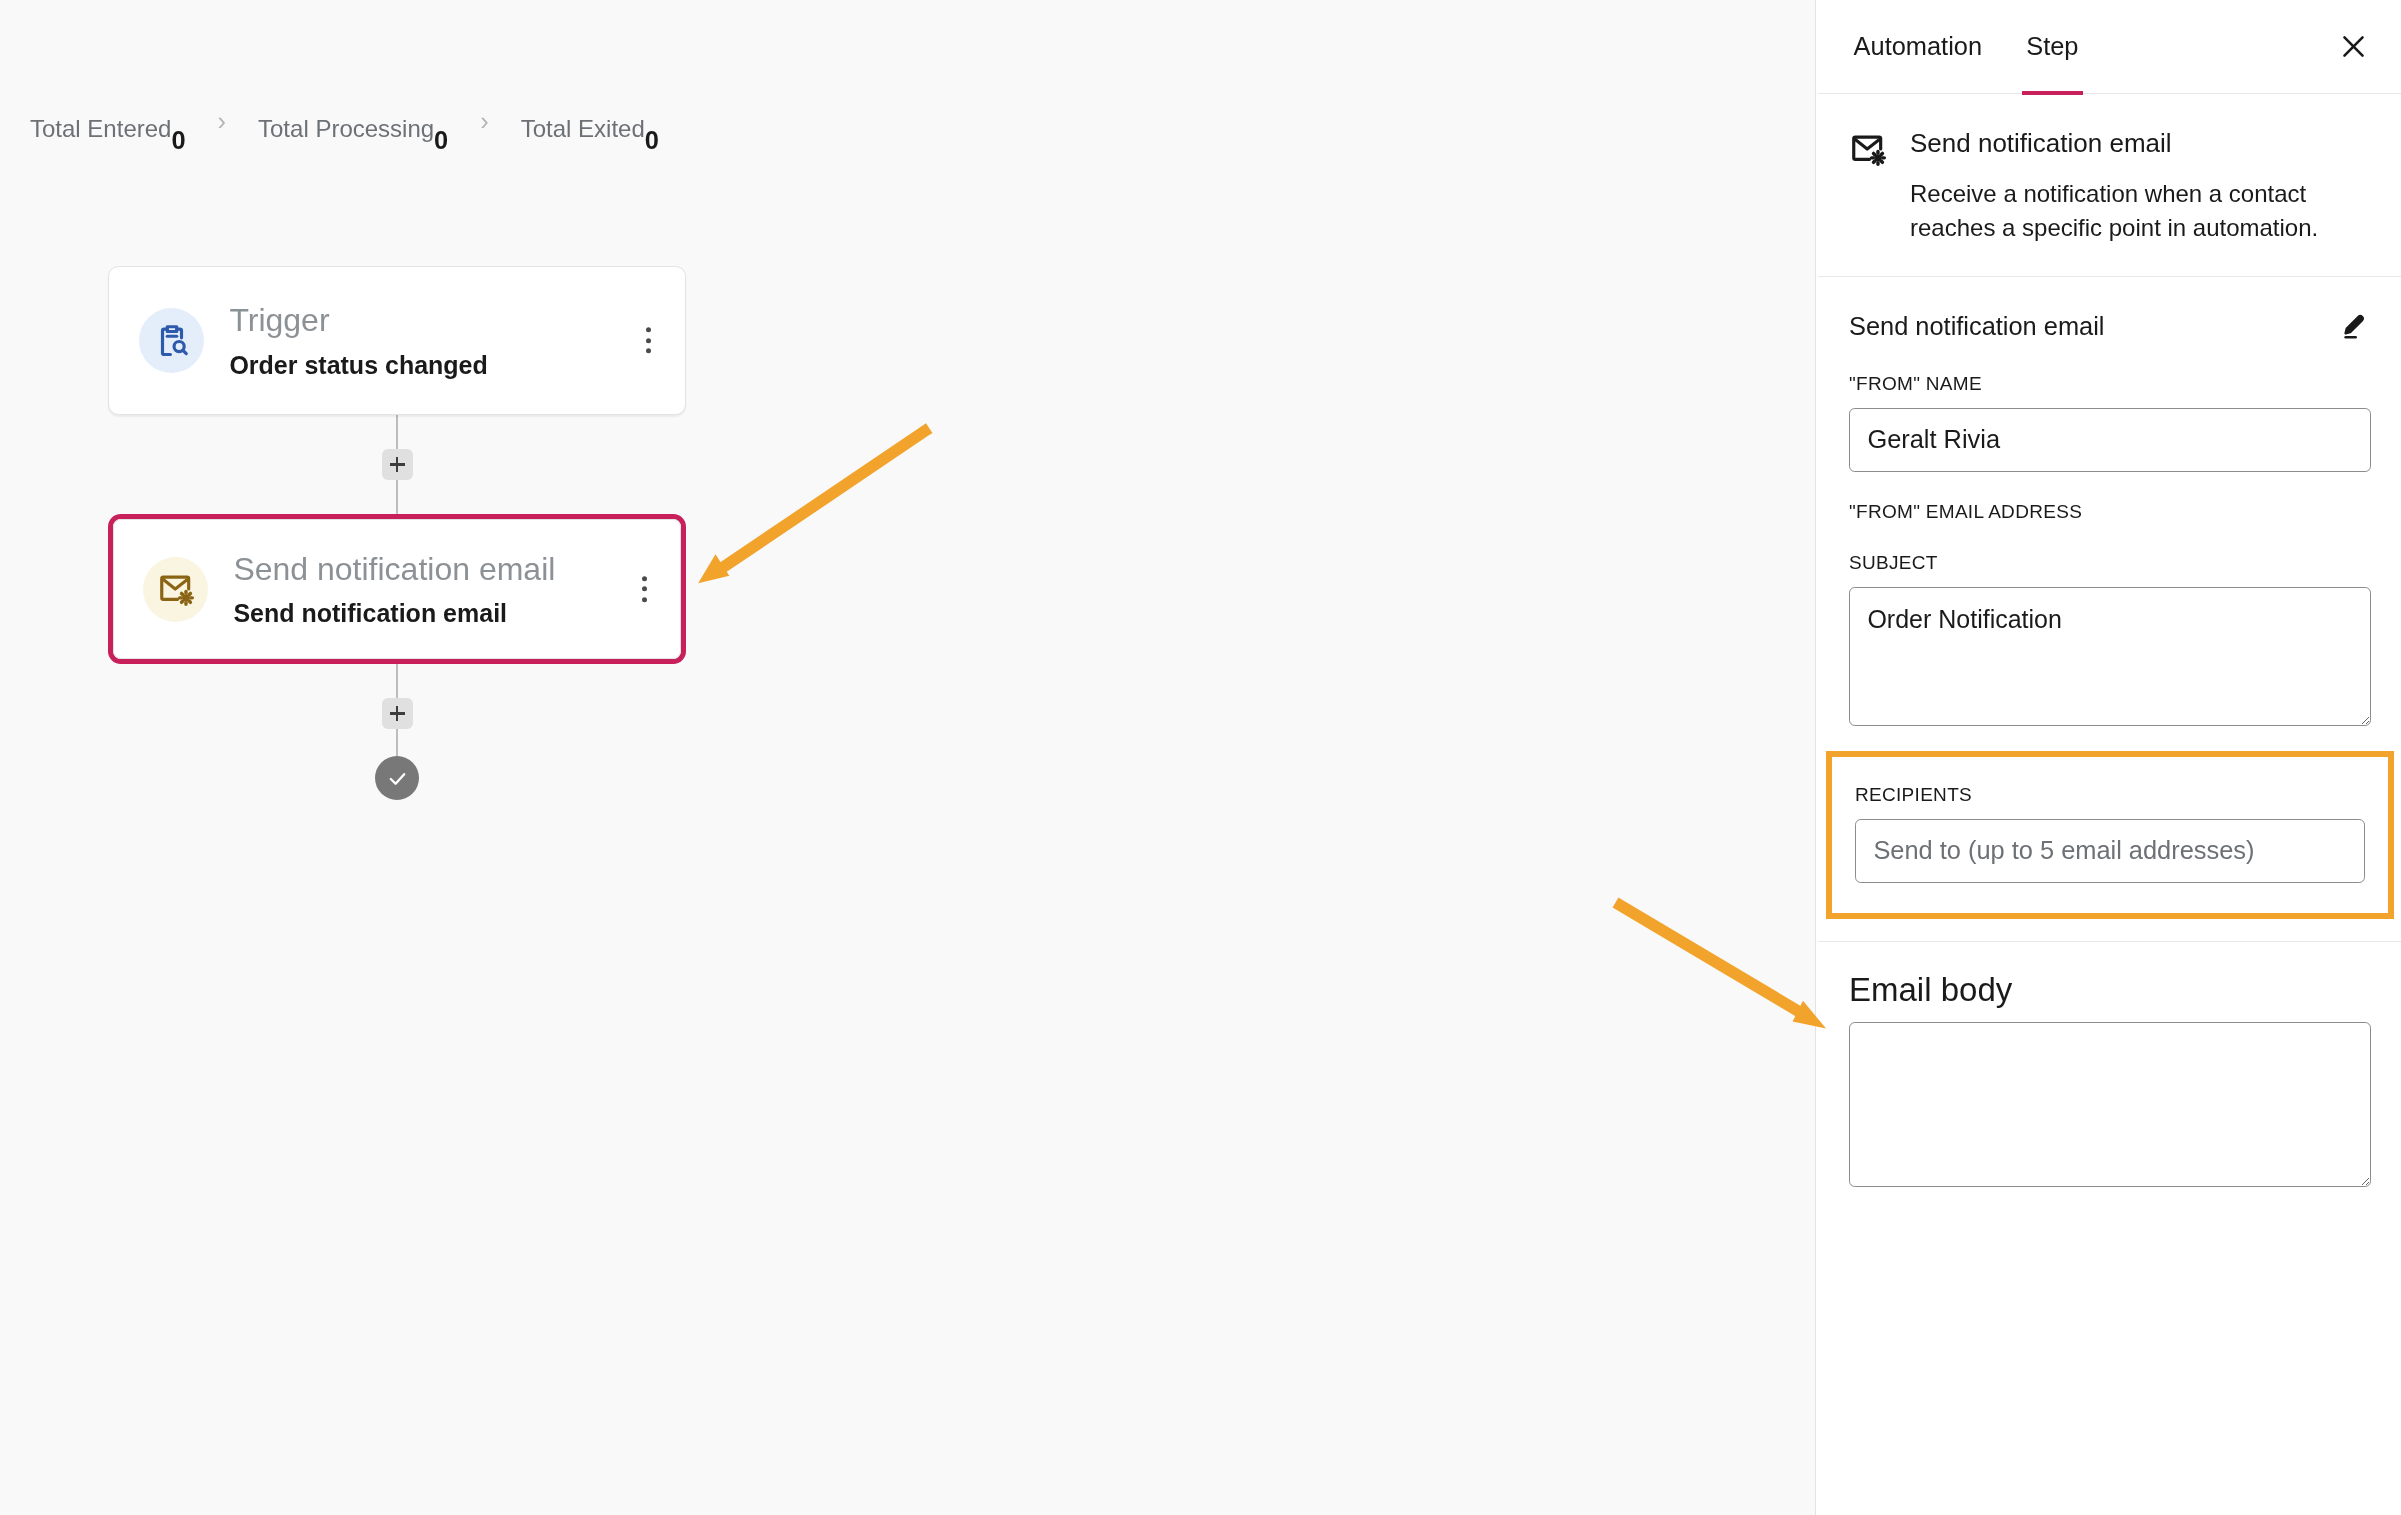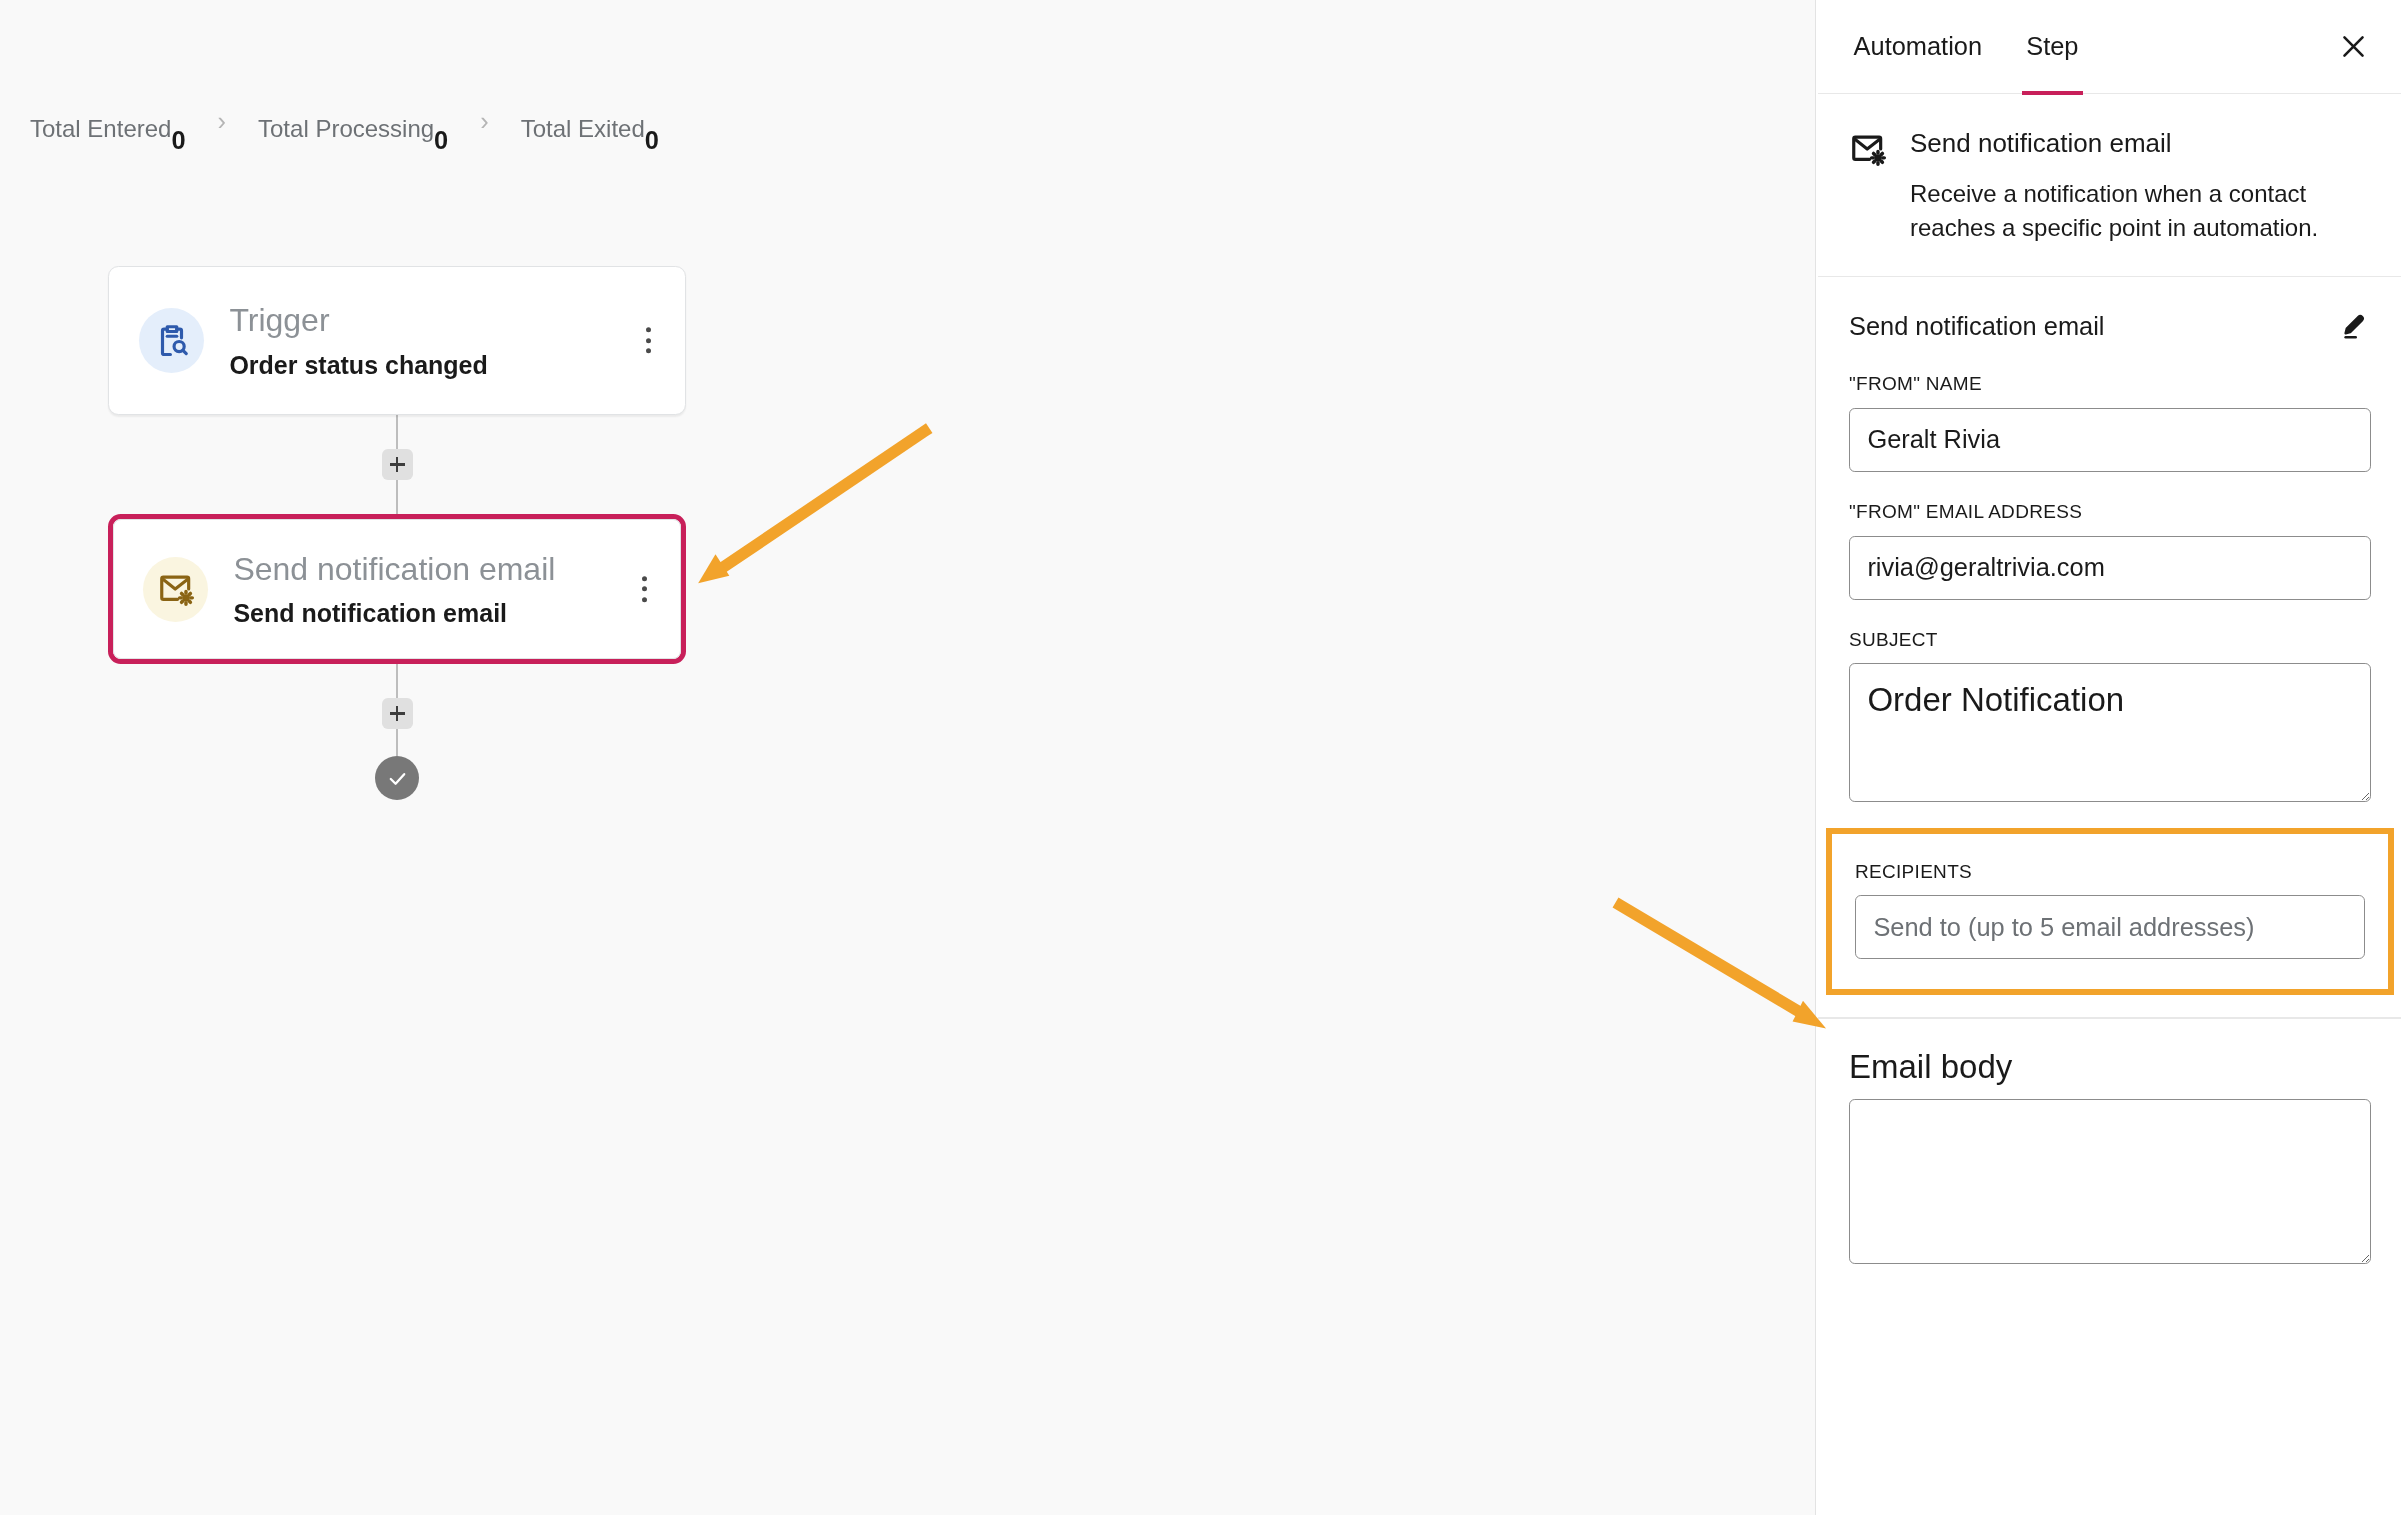--- a/index.html
+++ b/index.html
@@ -144,21 +144,21 @@
   .inp {
     margin-top: 12.7px; width: 100%; height: 64px;
     border: 1.7px solid #8c8c8c; border-radius: 5.8px;
     background: #ffffff; font-size: 25.4px; color: #1a1a1a;
     padding: 0 17.4px; font-family: "Liberation Sans", sans-serif;
   }
   .inp::placeholder { color: #6d7175; }
   .ta {
     margin-top: 12.7px; width: 100%;
     border: 1.7px solid #8c8c8c; border-radius: 5.8px;
-    background: #ffffff; font-size: 33px; color: #1a1a1a;
+    background: #ffffff; font-size: 25px; color: #1a1a1a;
     padding: 15px 17.4px; font-family: "Liberation Sans", sans-serif;
     resize: vertical; line-height: 1.3; display: block;
   }
   #subject-input { height: 139px; }
   #body-input { height: 165px; }
 
   
   #recipients-block {
     position: relative; margin-top: 25.4px;
     border: 6.4px solid #f2a32b;
@@ -309,21 +309,20 @@
         </span>
       </div>
 
       <div class="field">
         <div class="field-label">"FROM" NAME</div>
         <input class="inp" type="text" value="Geralt Rivia" style="">
       </div>
 
       <div class="field">
         <div class="field-label">"FROM" EMAIL ADDRESS</div>
-        <input class="inp" type="text" value="rivia@geraltrivia.com" style="">
       </div>
 
       <div class="field">
         <div class="field-label">SUBJECT</div>
         <textarea class="ta" id="subject-input" style="">Order Notification</textarea>
       </div>
 
       <div id="recipients-block">
         <div class="field">
           <div class="field-label">RECIPIENTS</div>

